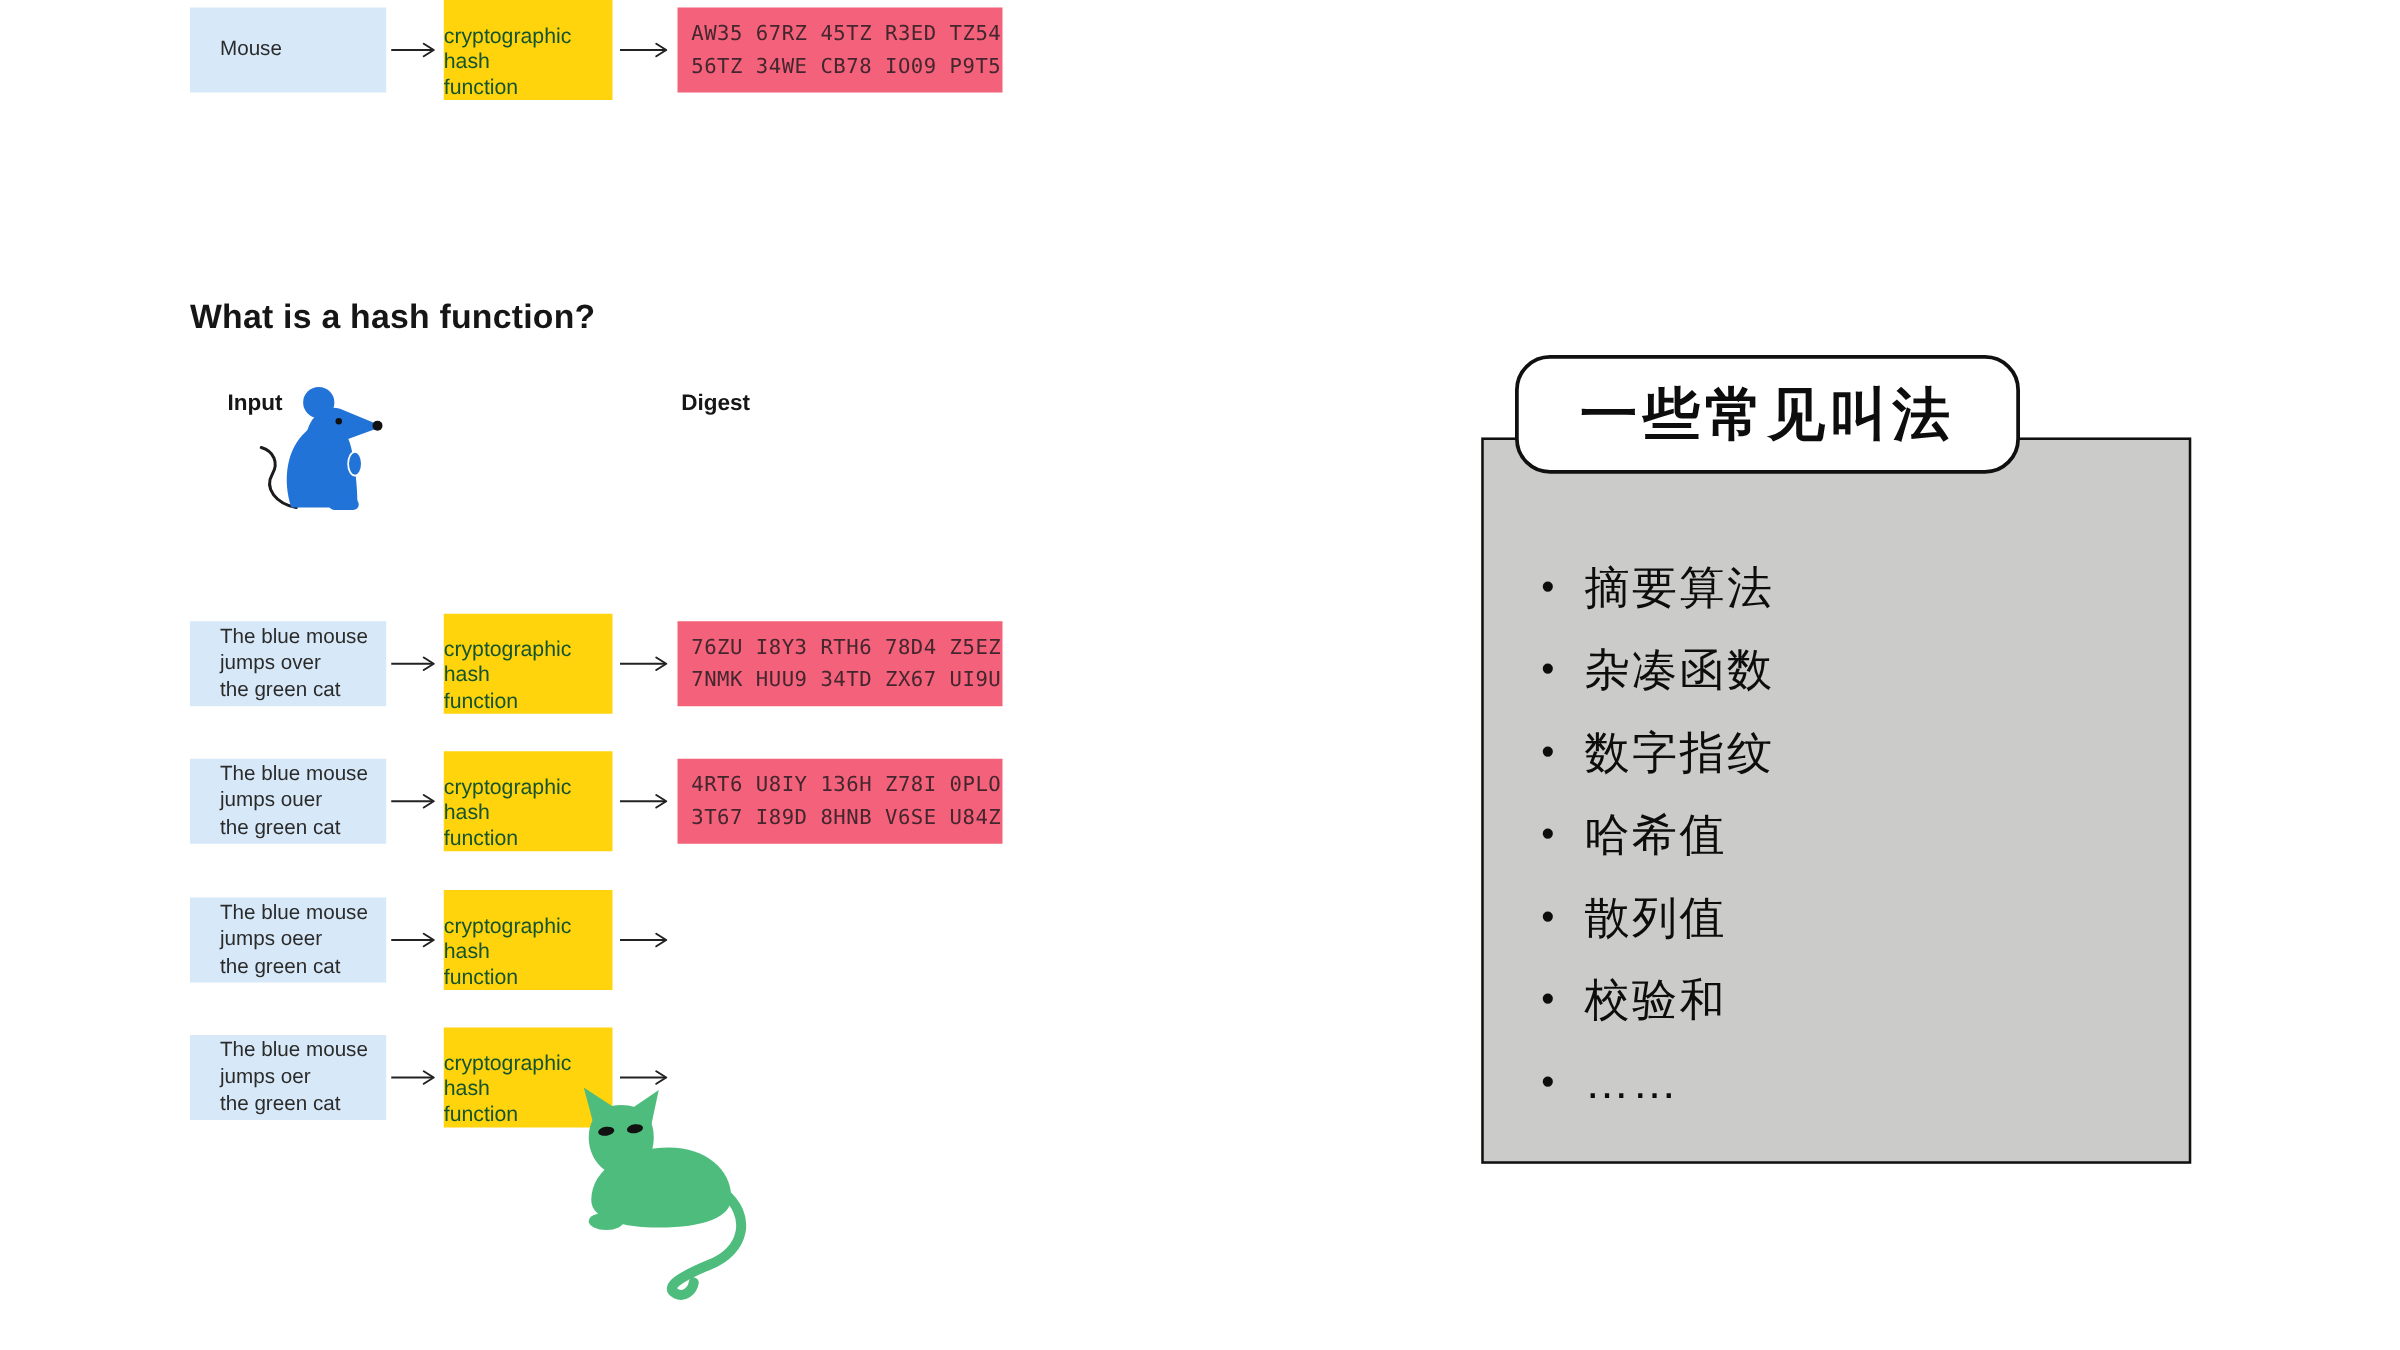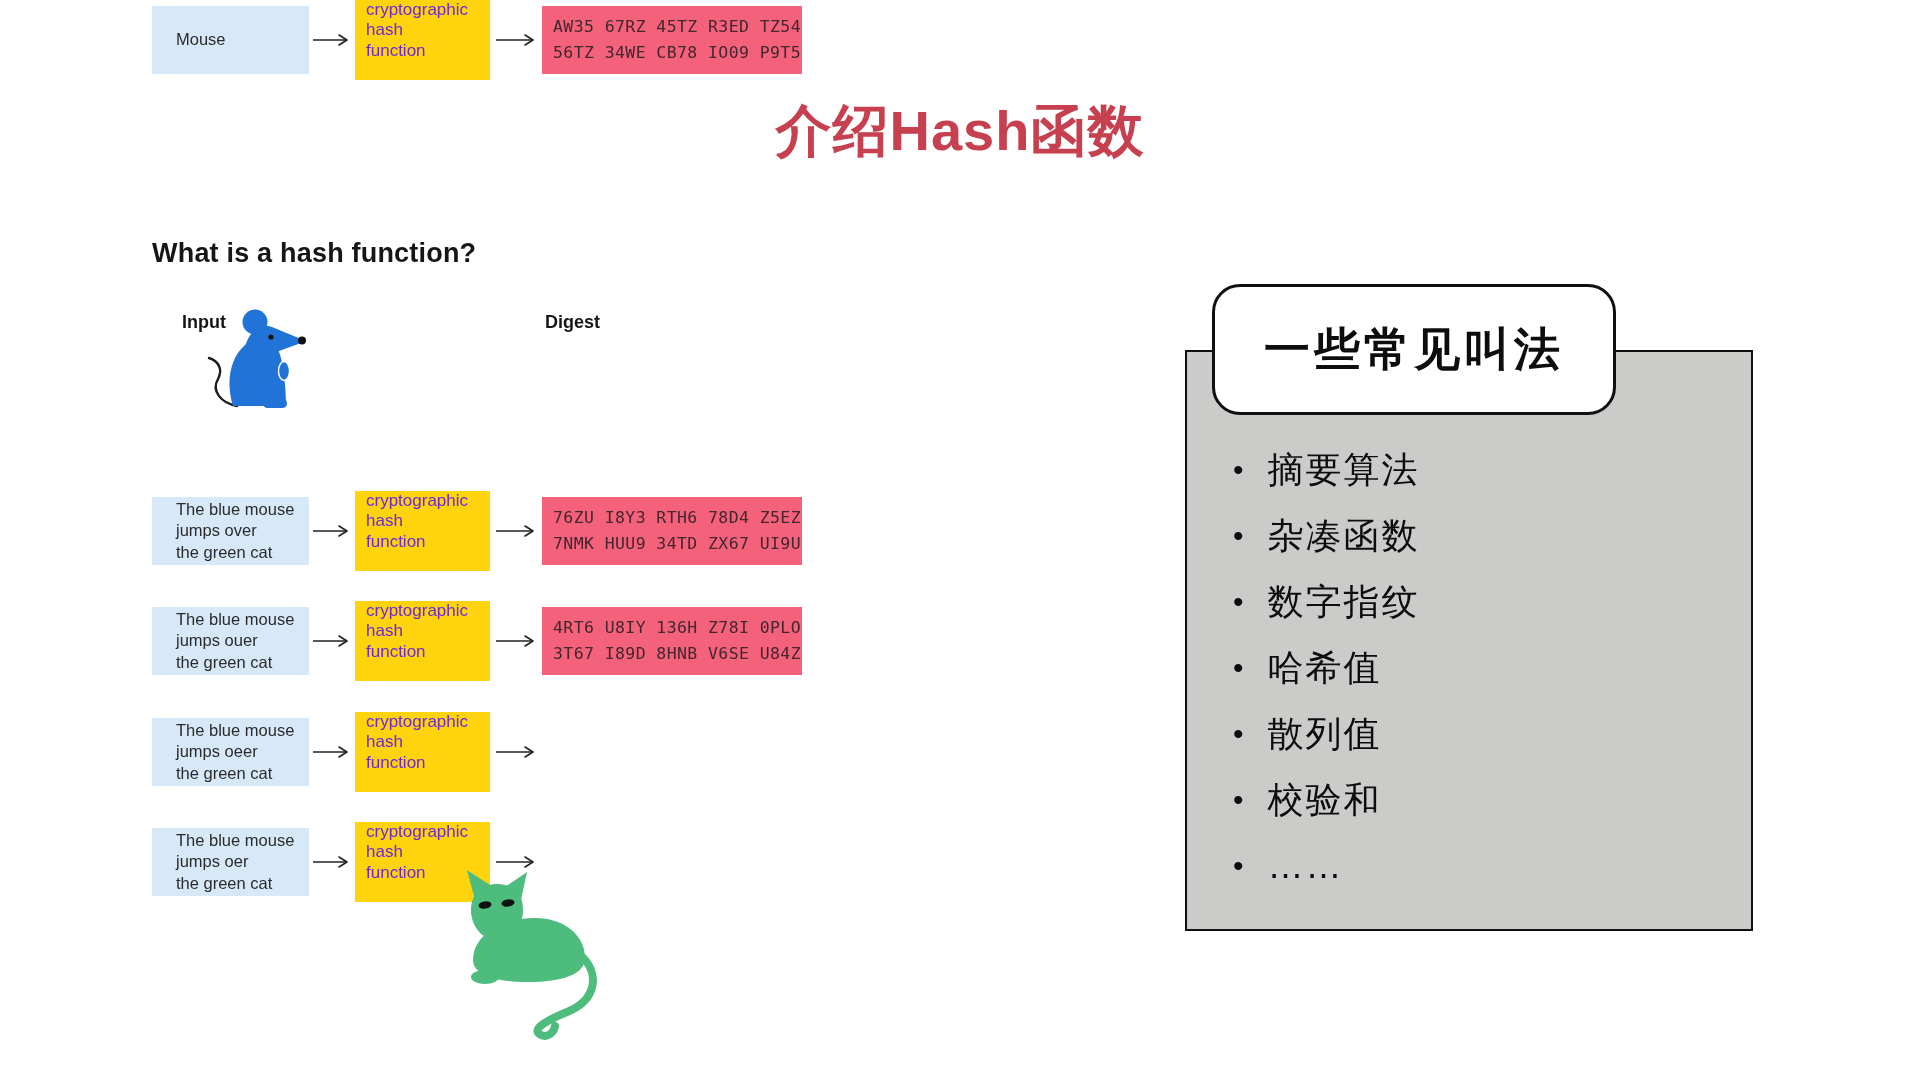--- a/index.html
+++ b/index.html
@@ -26,62 +26,61 @@
   .hash-row:nth-of-type(1) { top:381px; }
   .r2 { top:491px; } .r3 { top:601px; } .r4 { top:712px; } .r5 { top:822px; }
 
   .input-box {
     width:157px; height:68px; background:#D7E9F8;
     display:flex; align-items:center; padding-left:24px;
     font-size:16.5px; line-height:1.3; color:#2b2b2b;
   }
   .hash-box {
     width:135px; height:80px; background:#FFD40D;
-    display:flex; align-items:flex-start; padding-left:11px;
-    font-size:17px; line-height:1.2; color:#6d28d9;
+    display:flex; align-items:flex-end; 
+    font-size:17px; line-height:1.2; color:#14532d;
   }
   .digest-box {
     width:260px; height:68px; background:#F4617A;
     display:flex; align-items:center; padding-left:11px;
     font-family:"DejaVu Sans Mono","Liberation Mono",monospace;
     font-size:16.5px; line-height:1.55; color:#43262e; letter-spacing:.4px;
   }
   .ml { white-space:pre-line; }
 
   .arrow { flex:0 0 auto; }
   .arrow.a1 { width:46px; } .arrow.a2 { width:52px; }
 
   .mouse-illu { position:absolute; left:205px; top:309px; z-index:5; }
   .cat-illu   { position:absolute; left:455px; top:860px; z-index:5; }
 
   .gray-panel {
     position:absolute; left:1185px; top:350px; width:568px; height:581px;
     background:#CBCBCA; border:2.5px solid #101010;
   }
   .callout-header {
-    position:absolute; left:1212px; top:284px; width:404px; height:131px;
+    position:absolute; left:1212px; top:284px; width:404px; height:95px;
     background:#ffffff; border:3px solid #101010; border-radius:28px;
     display:flex; align-items:center; justify-content:center;
     font-size:46px; font-weight:600; letter-spacing:4px; color:#0d0d0d; z-index:3;
   }
   .alias-list {
     position:absolute; left:1233px; top:437px; width:480px; list-style:none; z-index:4;
   }
   .alias-list li {
     height:66px; display:flex; align-items:center;
     font-size:36px; color:#0d0d0d; letter-spacing:2px;
   }
   .alias-list .dot { font-size:30px; margin-right:22px; }
 </style>
 </head>
 <body>
 
 <div class="page">
 
-  <h1 class="slide-title">介绍Hash函数</h1>
 
   <h2 class="section-heading">What is a hash function?</h2>
 
   <div class="col-label input">Input</div>
   <div class="col-label digest">Digest</div>
 
   <div class="hash-row">
     <div class="input-box">
         <span class="ml">Mouse</span>
       </div>

